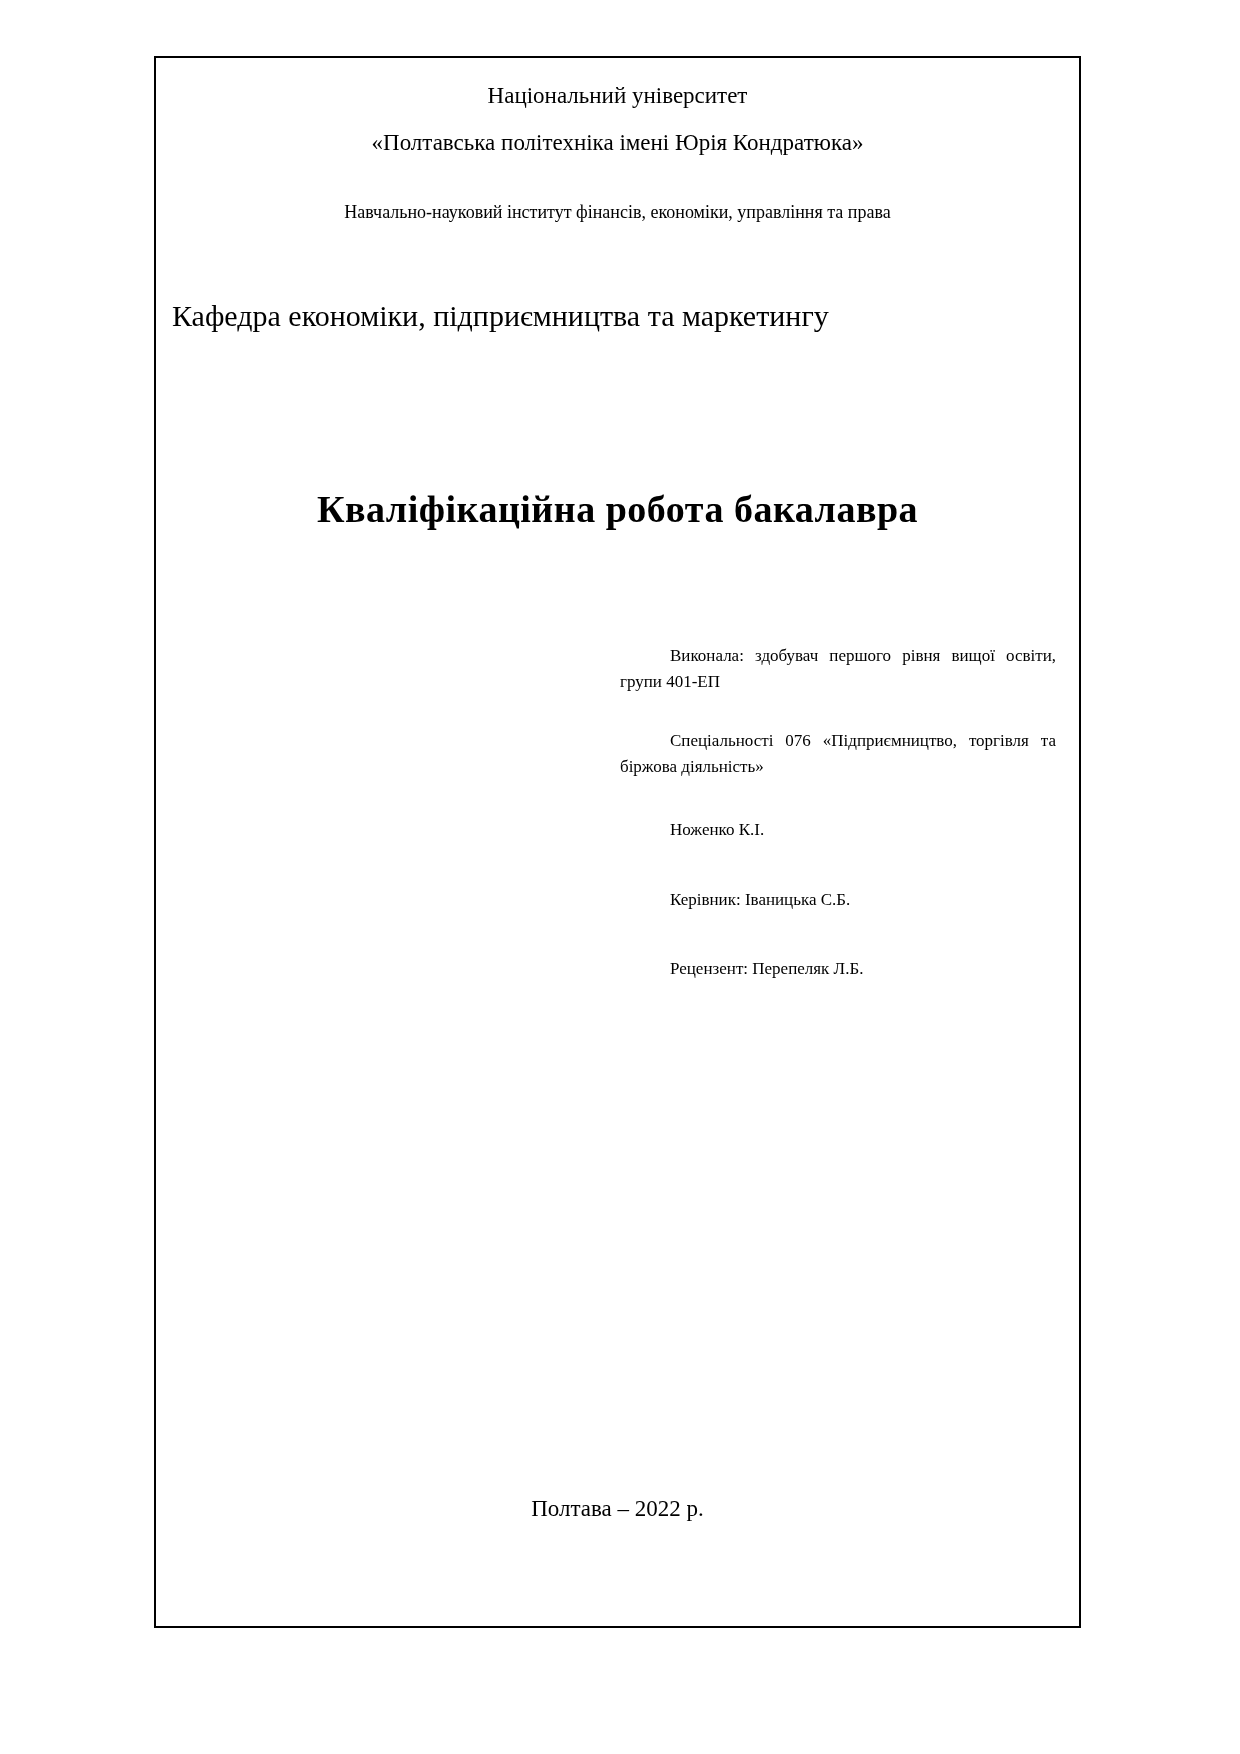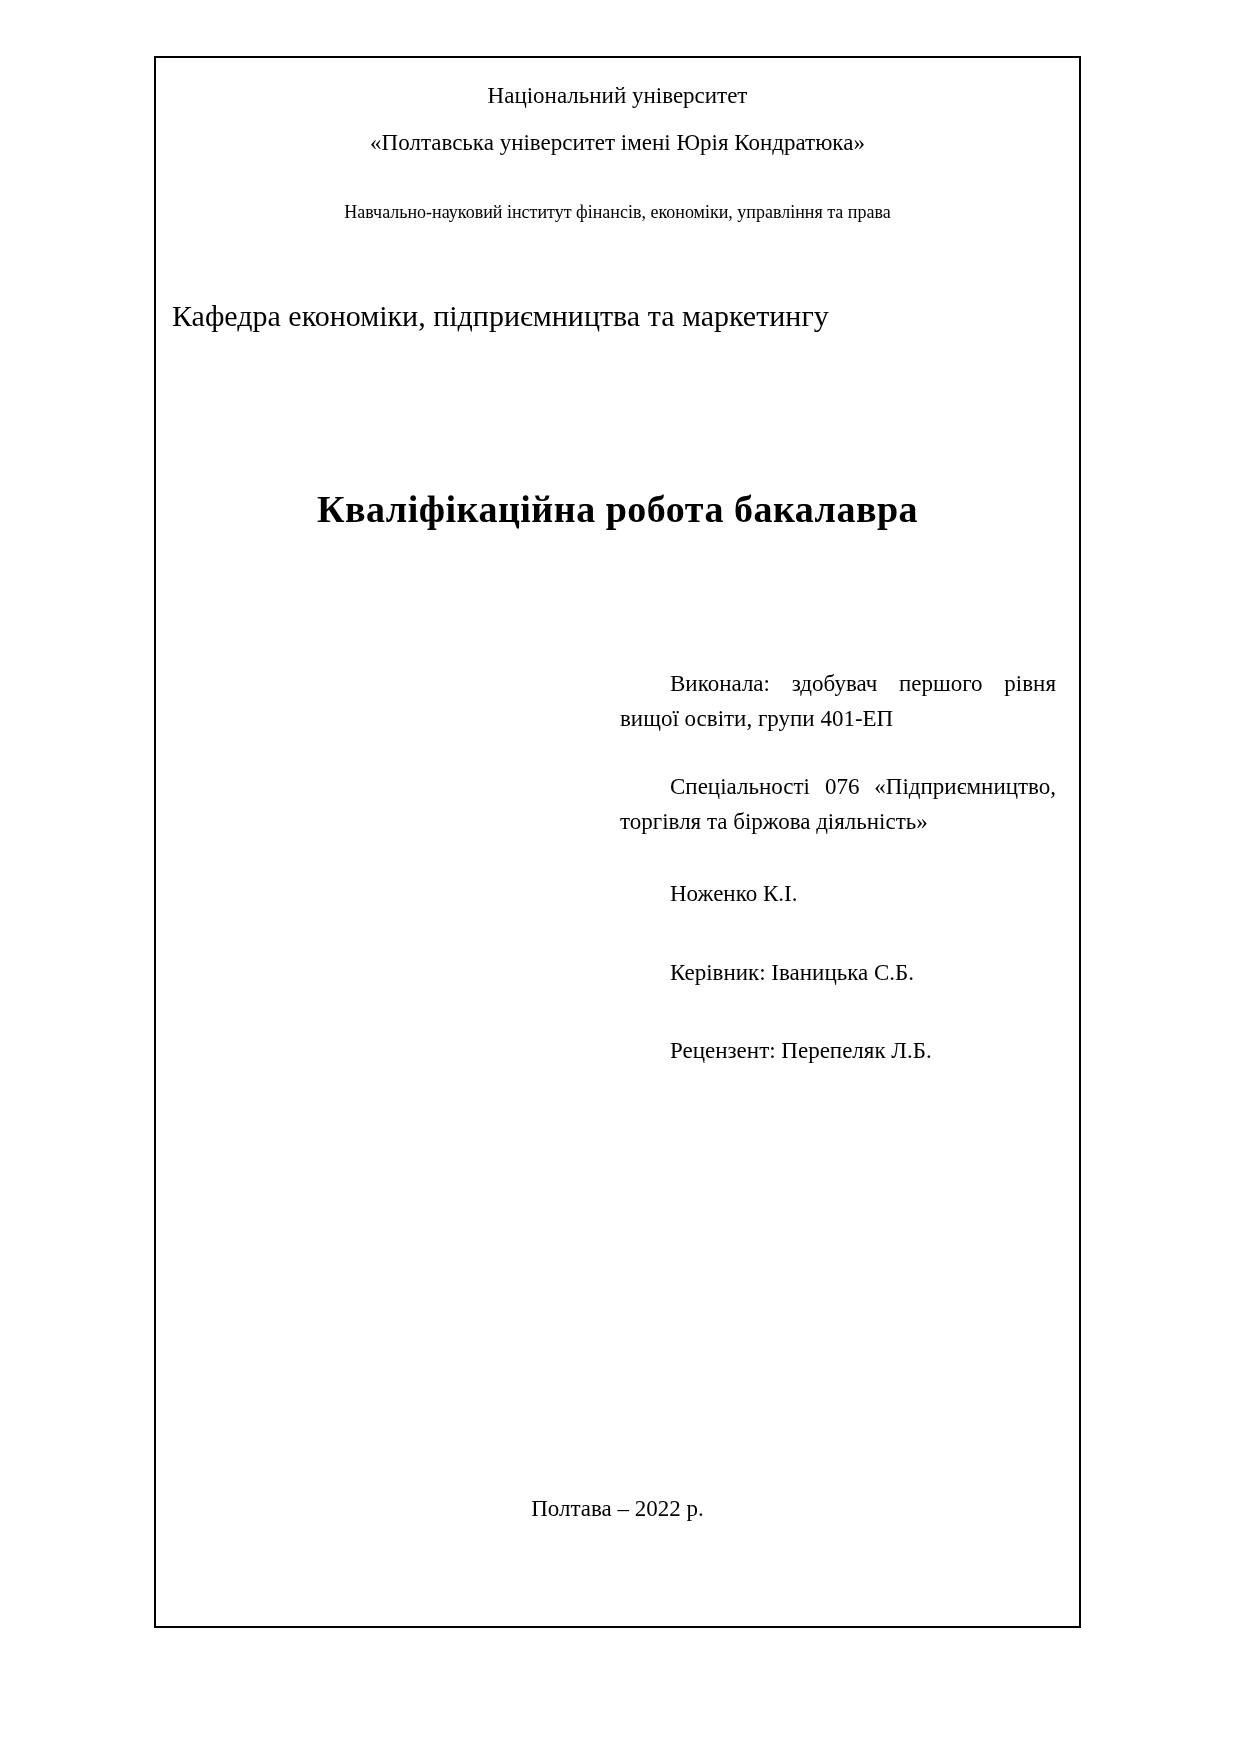--- a/index.html
+++ b/index.html
@@ -60,24 +60,24 @@
     font-weight: bold;
     line-height: 1.4;
   }
 
   .topic-prefix {
     font-size: 23px;
     font-weight: normal;
   }
 
   .credits-block {
-    margin-top: 112px;
+    margin-top: 88px;
     margin-left: 440px;
     width: 468px;
-    font-size: 23px;
+    font-size: 17px;
     line-height: 1.5;
   }
 
   .credits-block p {
     text-indent: 50px;
   }
 
   .p-justify {
     text-align: justify;
   }
@@ -97,21 +97,21 @@
   }
 </style>
 </head>
 <body>
 
 <div class="page">
   <div class="border-box">
 
     <div class="header-line">Національний університет</div>
 
-    <div class="header-line">«Полтавська університет імені Юрія Кондратюка»</div>
+    <div class="header-line">«Полтавська політехніка імені Юрія Кондратюка»</div>
 
     <div class="institute">Навчально-науковий інститут фінансів, економіки, управління та права</div>
 
     <div class="department">Кафедра економіки, підприємництва та маркетингу</div>
 
     <div class="main-title">Кваліфікаційна робота бакалавра</div>
 
 
     <div class="credits-block">
       <p class="p-justify p-performed">Виконала: здобувач першого рівня вищої освіти, групи 401-ЕП</p>

